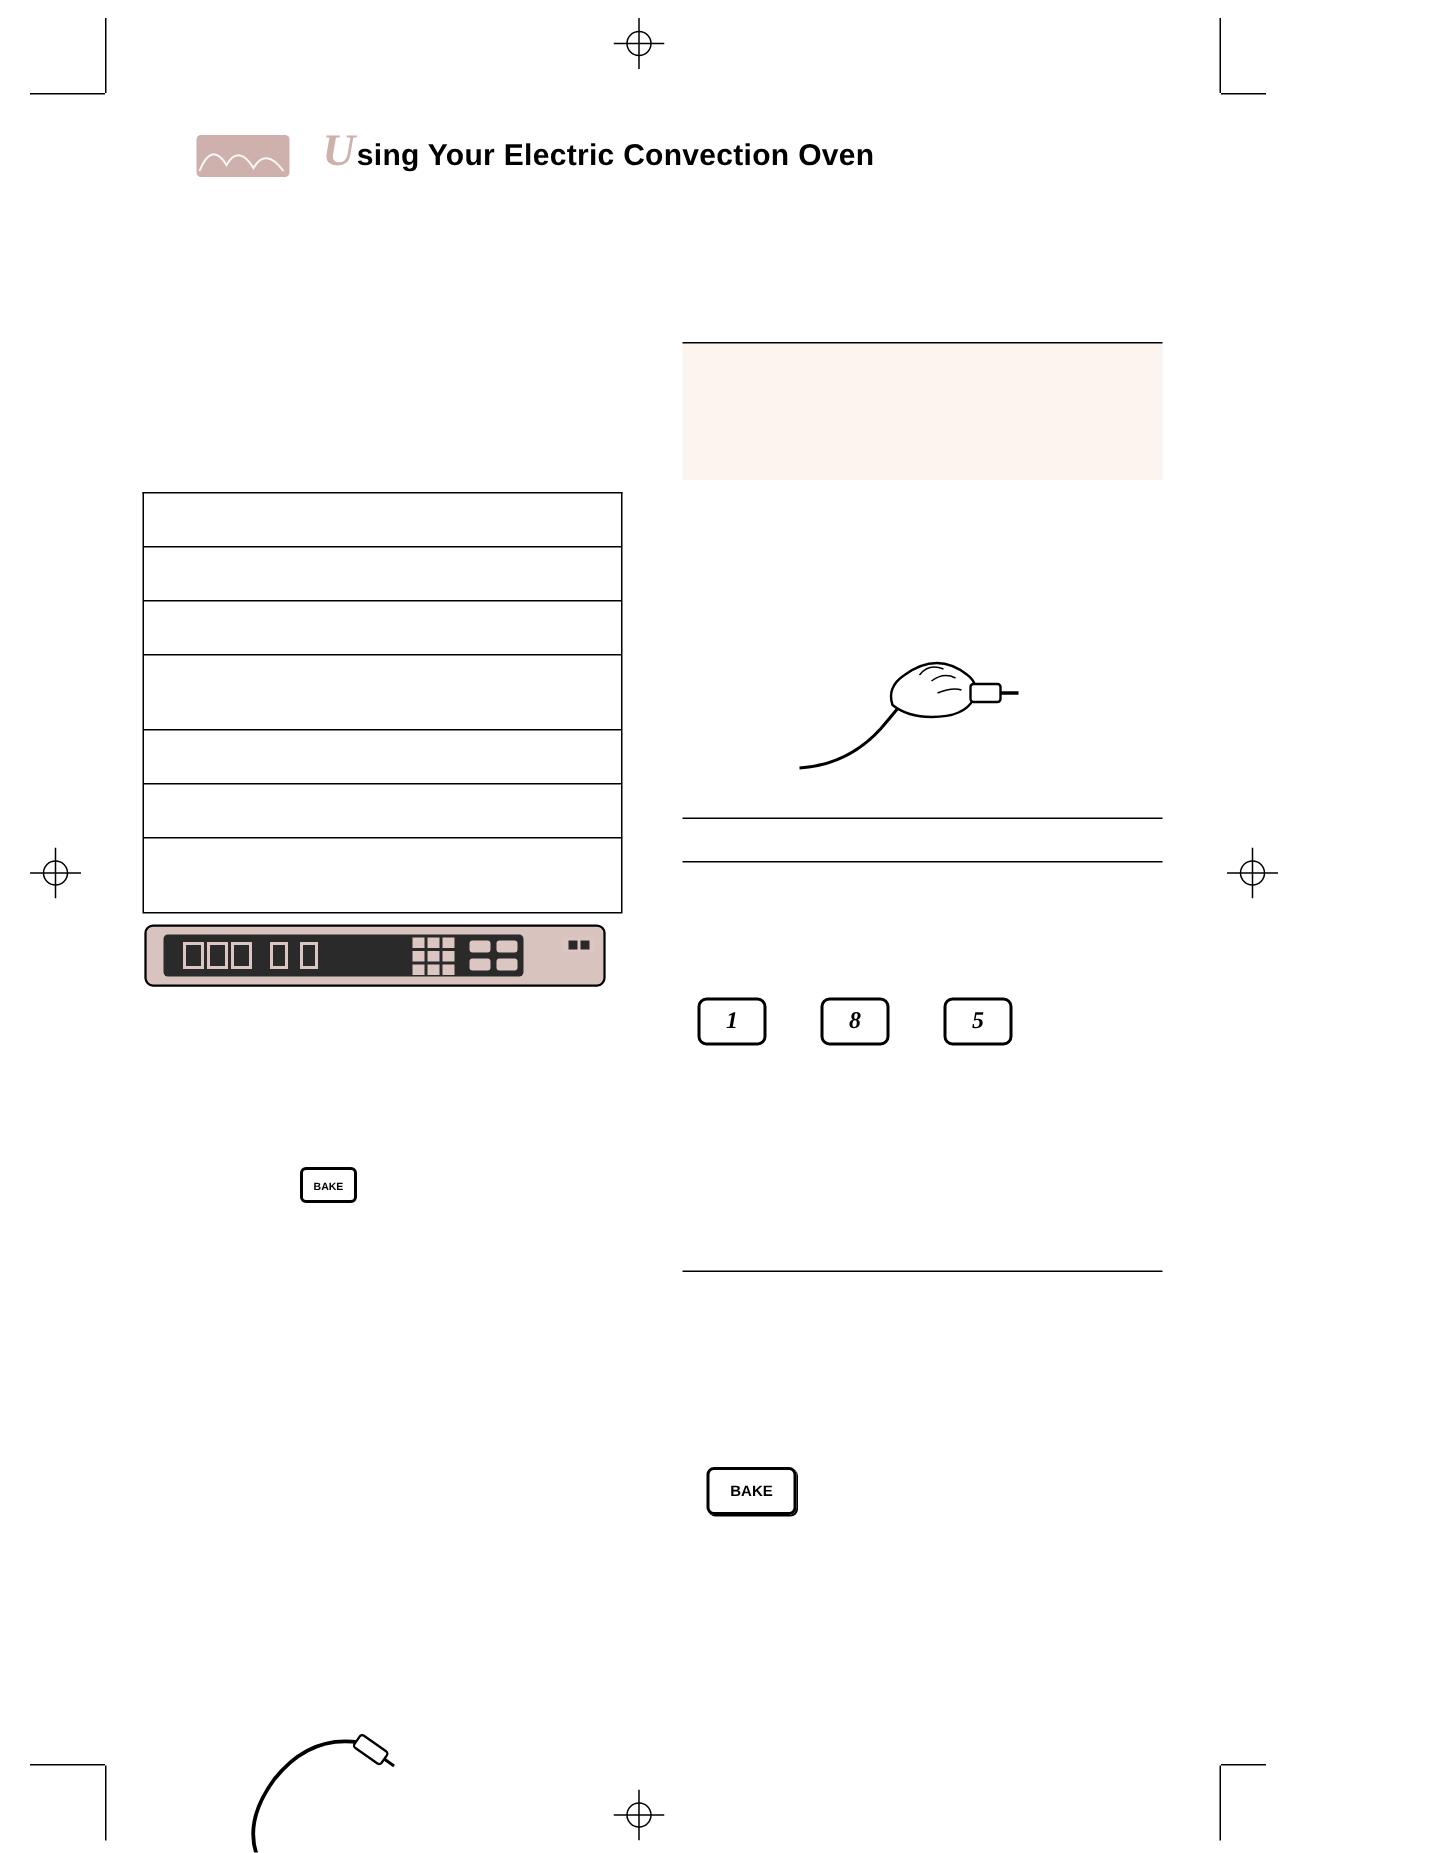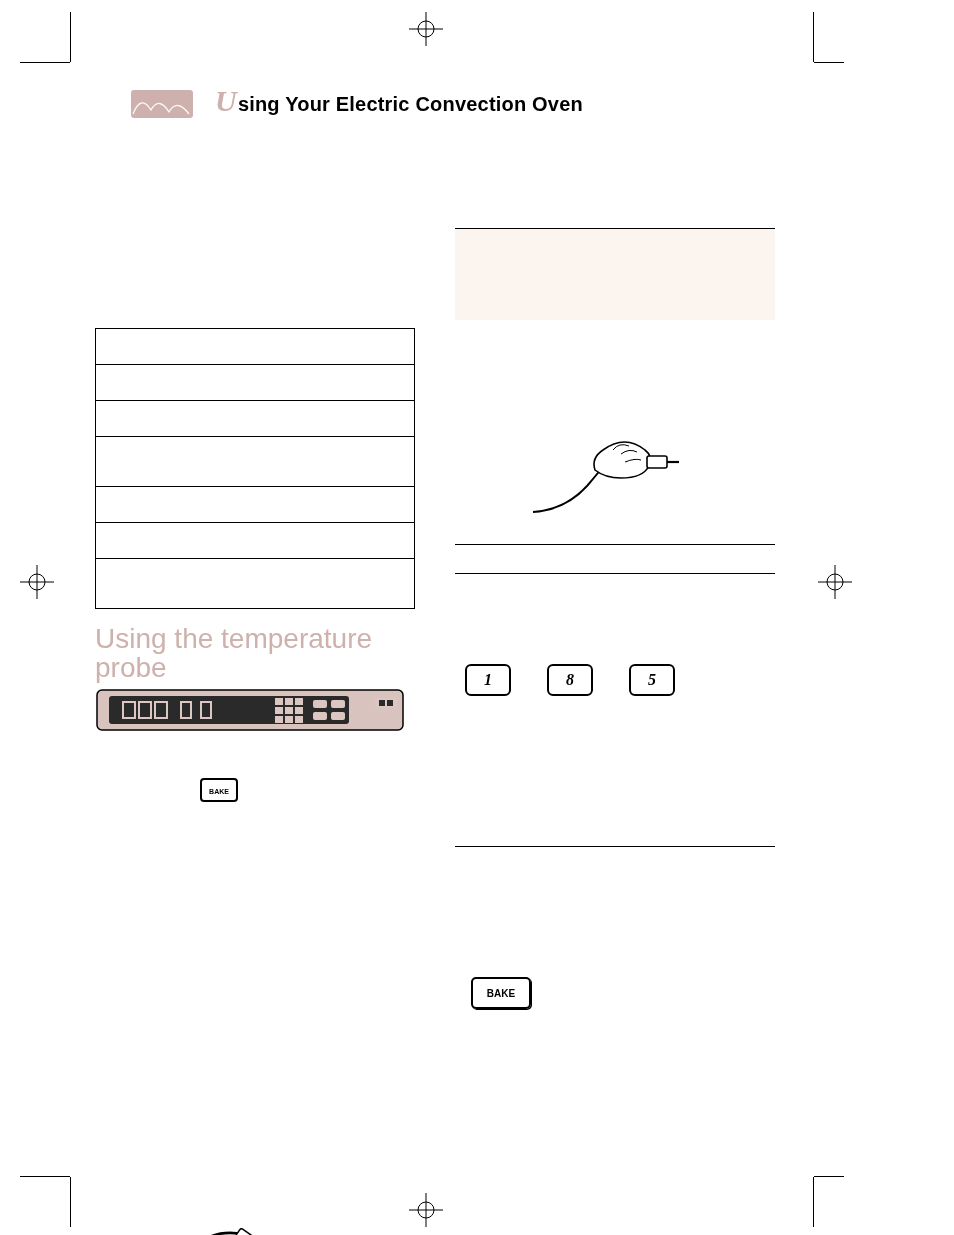--- a/index.html
+++ b/index.html
@@ -162,21 +162,20 @@
       <div class="table">
         <div class="trow"></div>
         <div class="trow"></div>
         <div class="trow"></div>
         <div class="trow tall"></div>
         <div class="trow"></div>
         <div class="trow"></div>
         <div class="trow tall"></div>
       </div>
 
-      <div class="subhead">Using the temperature probe</div>
 
       <div class="panel-wrap">
         <svg viewBox="0 0 310 56">
           <rect x="2" y="2" width="306" height="40" rx="5" fill="#d9c3bf" stroke="#000" stroke-width="1.5"></rect>
           <rect x="14" y="8" width="240" height="28" rx="3" fill="#2a2a2a"></rect>
 
           <g stroke="#dcc6c2" stroke-width="2" fill="none">
             <rect x="28" y="14" width="12" height="16"></rect>
               <rect x="44" y="14" width="12" height="16"></rect>
               <rect x="60" y="14" width="12" height="16"></rect>

